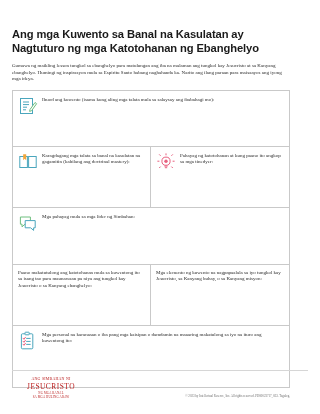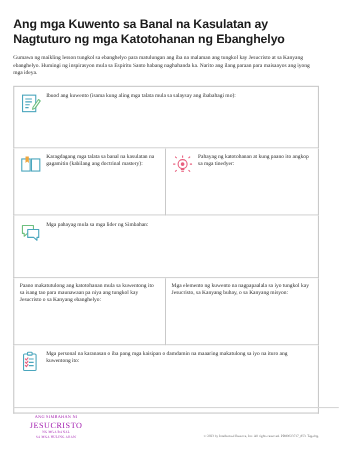--- a/index.html
+++ b/index.html
@@ -8,21 +8,21 @@
     width: 320px; height: 414px;
     background: #ffffff;
     font-family: "Liberation Serif", serif;
     color: #1a1a1a;
     overflow: hidden;
   }
   #page {
     position: relative;
     width: 302px; height: 414px;
     background: #ffffff;
-    padding: 0 12px;
+    padding: 12px 12px;
   }
   h1.title {
     font-family: "Liberation Sans", sans-serif;
     font-weight: bold;
     font-size: 11.2px;
     line-height: 13.5px;
     letter-spacing: -0.1px;
     margin: 0;
     padding-top: 16px;
     color: #1a1a1a;
@@ -78,21 +78,21 @@
     padding: 0 12px;
   }
   .footrule {
     border-top: 0.7px solid #d6d6d6;
     width: 296px;
     margin: 0 0 7px 0;
   }
   .footwrap { display: flex; align-items: flex-end; justify-content: space-between; }
   .logo {
     font-family: "Liberation Serif", serif;
-    color: #a21caf;
+    color: #b91c1c;
     line-height: 1;
     text-align: center;
     width: 78px;
   }
   .logo .l1 { font-size: 3.9px; letter-spacing: 0.25px; }
   .logo .l2 { font-size: 7.4px; letter-spacing: 0.5px; margin-top: 1.5px; }
   .logo .l3 { font-size: 3px; letter-spacing: 0.2px; margin-top: 1.5px; }
   .logo .l4 { font-size: 3px; letter-spacing: 0.2px; margin-top: 0.8px; }
   .copyright {
     font-family: "Liberation Serif", serif;

